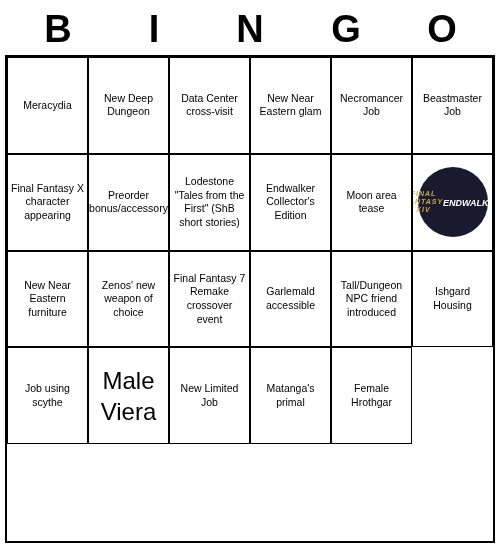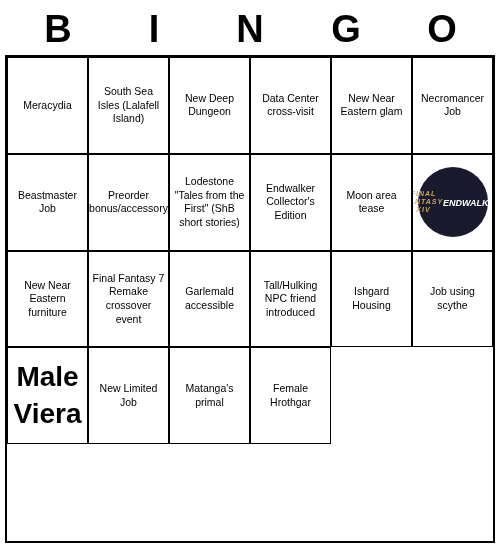--- a/index.html
+++ b/index.html
@@ -40,22 +40,22 @@
       justify-content: center;
       text-align: center;
       padding: 3px;
       font-size: 10.5px;
       line-height: 1.3;
       color: #000;
       background: #fff;
       overflow: hidden;
     }
     .bingo-cell.large-text {
-      font-size: 28px;
-      font-weight: bold;
+      font-size: 24px;
+      font-weight: normal;
     }
     .bingo-cell.center-logo {
       padding: 2px;
     }
     .logo-circle {
       width: 70px;
       height: 70px;
       border-radius: 50%;
       background: #1a1a2e;
       display: flex;
@@ -75,39 +75,40 @@
 <div class="bingo-title">
   <span>B</span>
   <span>I</span>
   <span>N</span>
   <span>G</span>
   <span>O</span>
 </div>
 
 <div class="bingo-grid" id="bingo-grid">
 <div class="bingo-cell">Meracydia</div>
-    <div class="bingo-cell">South Sea Isles (Lalafell Island)</div>
     <div class="bingo-cell">New Deep Dungeon</div>
     <div class="bingo-cell">Data Center cross-visit</div>
     <div class="bingo-cell">New Near Eastern glam</div>
     <div class="bingo-cell">Necromancer Job</div>
     <div class="bingo-cell">Beastmaster Job</div>
+    <div class="bingo-cell">Final Fantasy X character appearing</div>
     <div class="bingo-cell">Preorder bonus/accessory</div>
     <div class="bingo-cell">Lodestone "Tales from the First" (ShB short stories)</div>
     <div class="bingo-cell">Endwalker Collector's Edition</div>
     <div class="bingo-cell">Moon area tease</div>
     <div class="bingo-cell center-logo">
       <div class="logo-circle">
         <div style="font-size:7px;color:#c9a84c;font-weight:bold;letter-spacing:1px;">FINAL FANTASY XIV</div>
         <div style="color:#fff;font-size:9px;margin-top:2px;font-weight:bold;">ENDWALKER</div>
       </div>
     </div>
     <div class="bingo-cell">New Near Eastern furniture</div>
+    <div class="bingo-cell">Zenos' new weapon of choice</div>
     <div class="bingo-cell">Final Fantasy 7 Remake crossover event</div>
     <div class="bingo-cell">Garlemald accessible</div>
-    <div class="bingo-cell">Tall/Hulking NPC friend introduced</div>
+    <div class="bingo-cell">Tall/Dungeon NPC friend introduced</div>
     <div class="bingo-cell">Ishgard Housing</div>
     <div class="bingo-cell">Job using scythe</div>
     <div class="bingo-cell large-text">Male Viera</div>
     <div class="bingo-cell">New Limited Job</div>
     <div class="bingo-cell">Matanga's primal</div>
     <div class="bingo-cell">Female Hrothgar</div>
   </div>
 
 </body></html>

